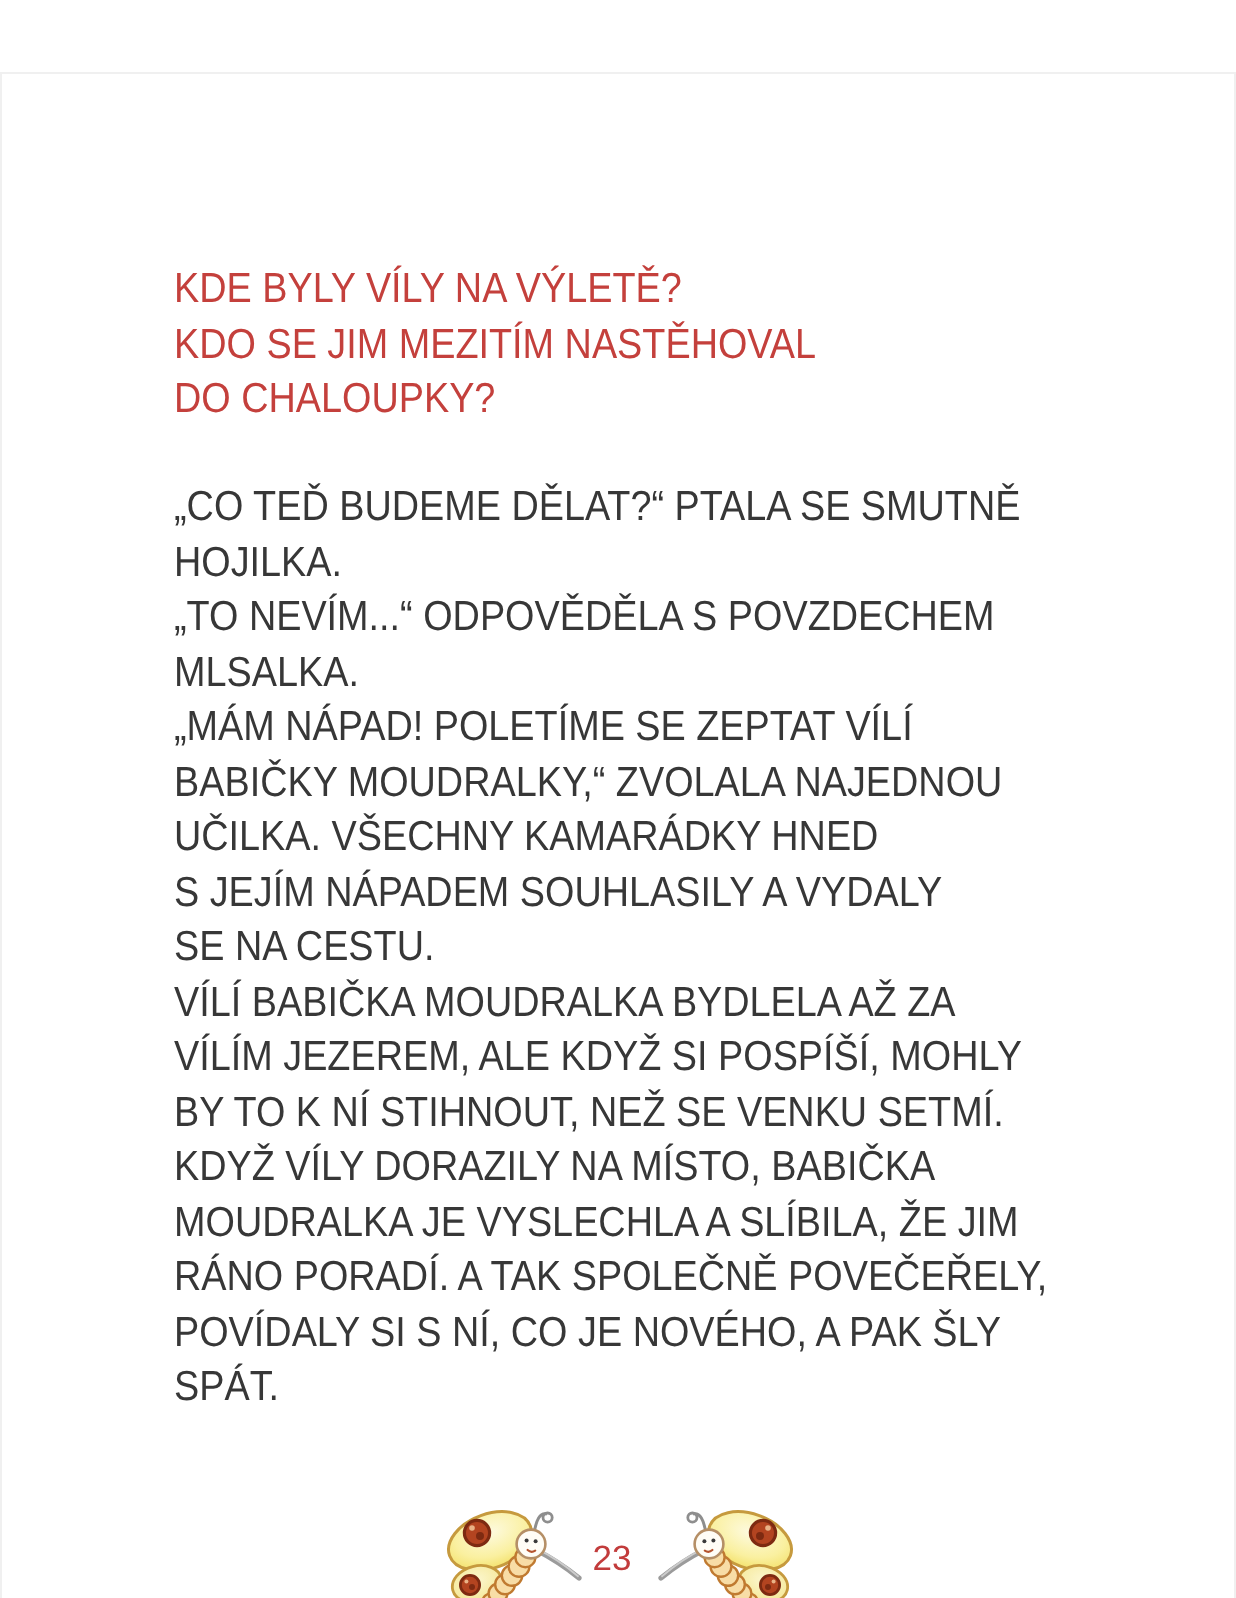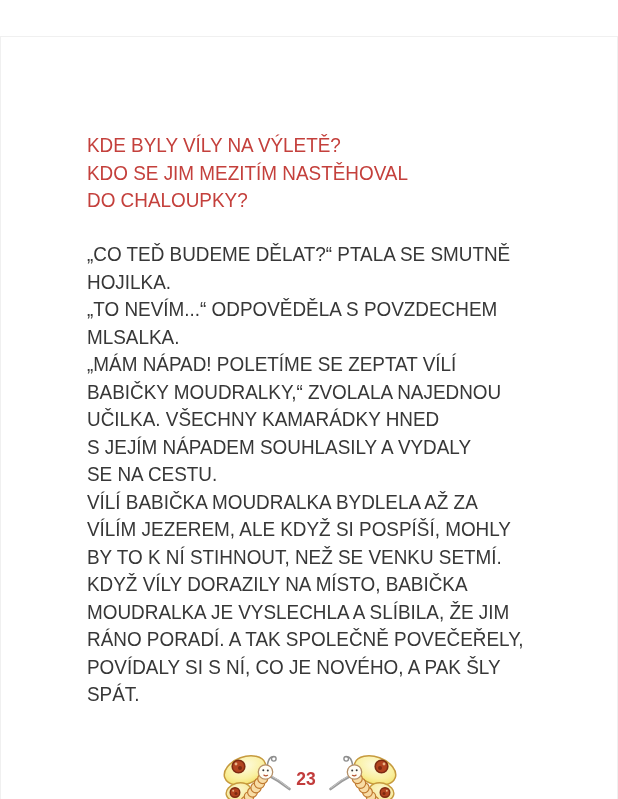--- a/index.html
+++ b/index.html
@@ -50,21 +50,20 @@
   .butterfly.left  { left: 219px; }
   .butterfly.right { left: 327px; transform: scaleX(-1); }
   .page-number {
     position: absolute;
     left: 289px; top: 732px;
     width: 32px;
     text-align: center;
     font-size: 17.5px;
     line-height: 20px;
     color: #c23c3c;
-    font-weight: bold;
   }
   .defs-holder { position: absolute; width: 0; height: 0; overflow: hidden; }
 </style>
 </head>
 <body>
 
 <div class="page">
 
   <h1 class="chapter-heading" style="color: rgb(196, 64, 60);">KDE BYLY VÍLY NA VÝLETĚ?
 KDO SE JIM MEZITÍM NASTĚHOVAL

